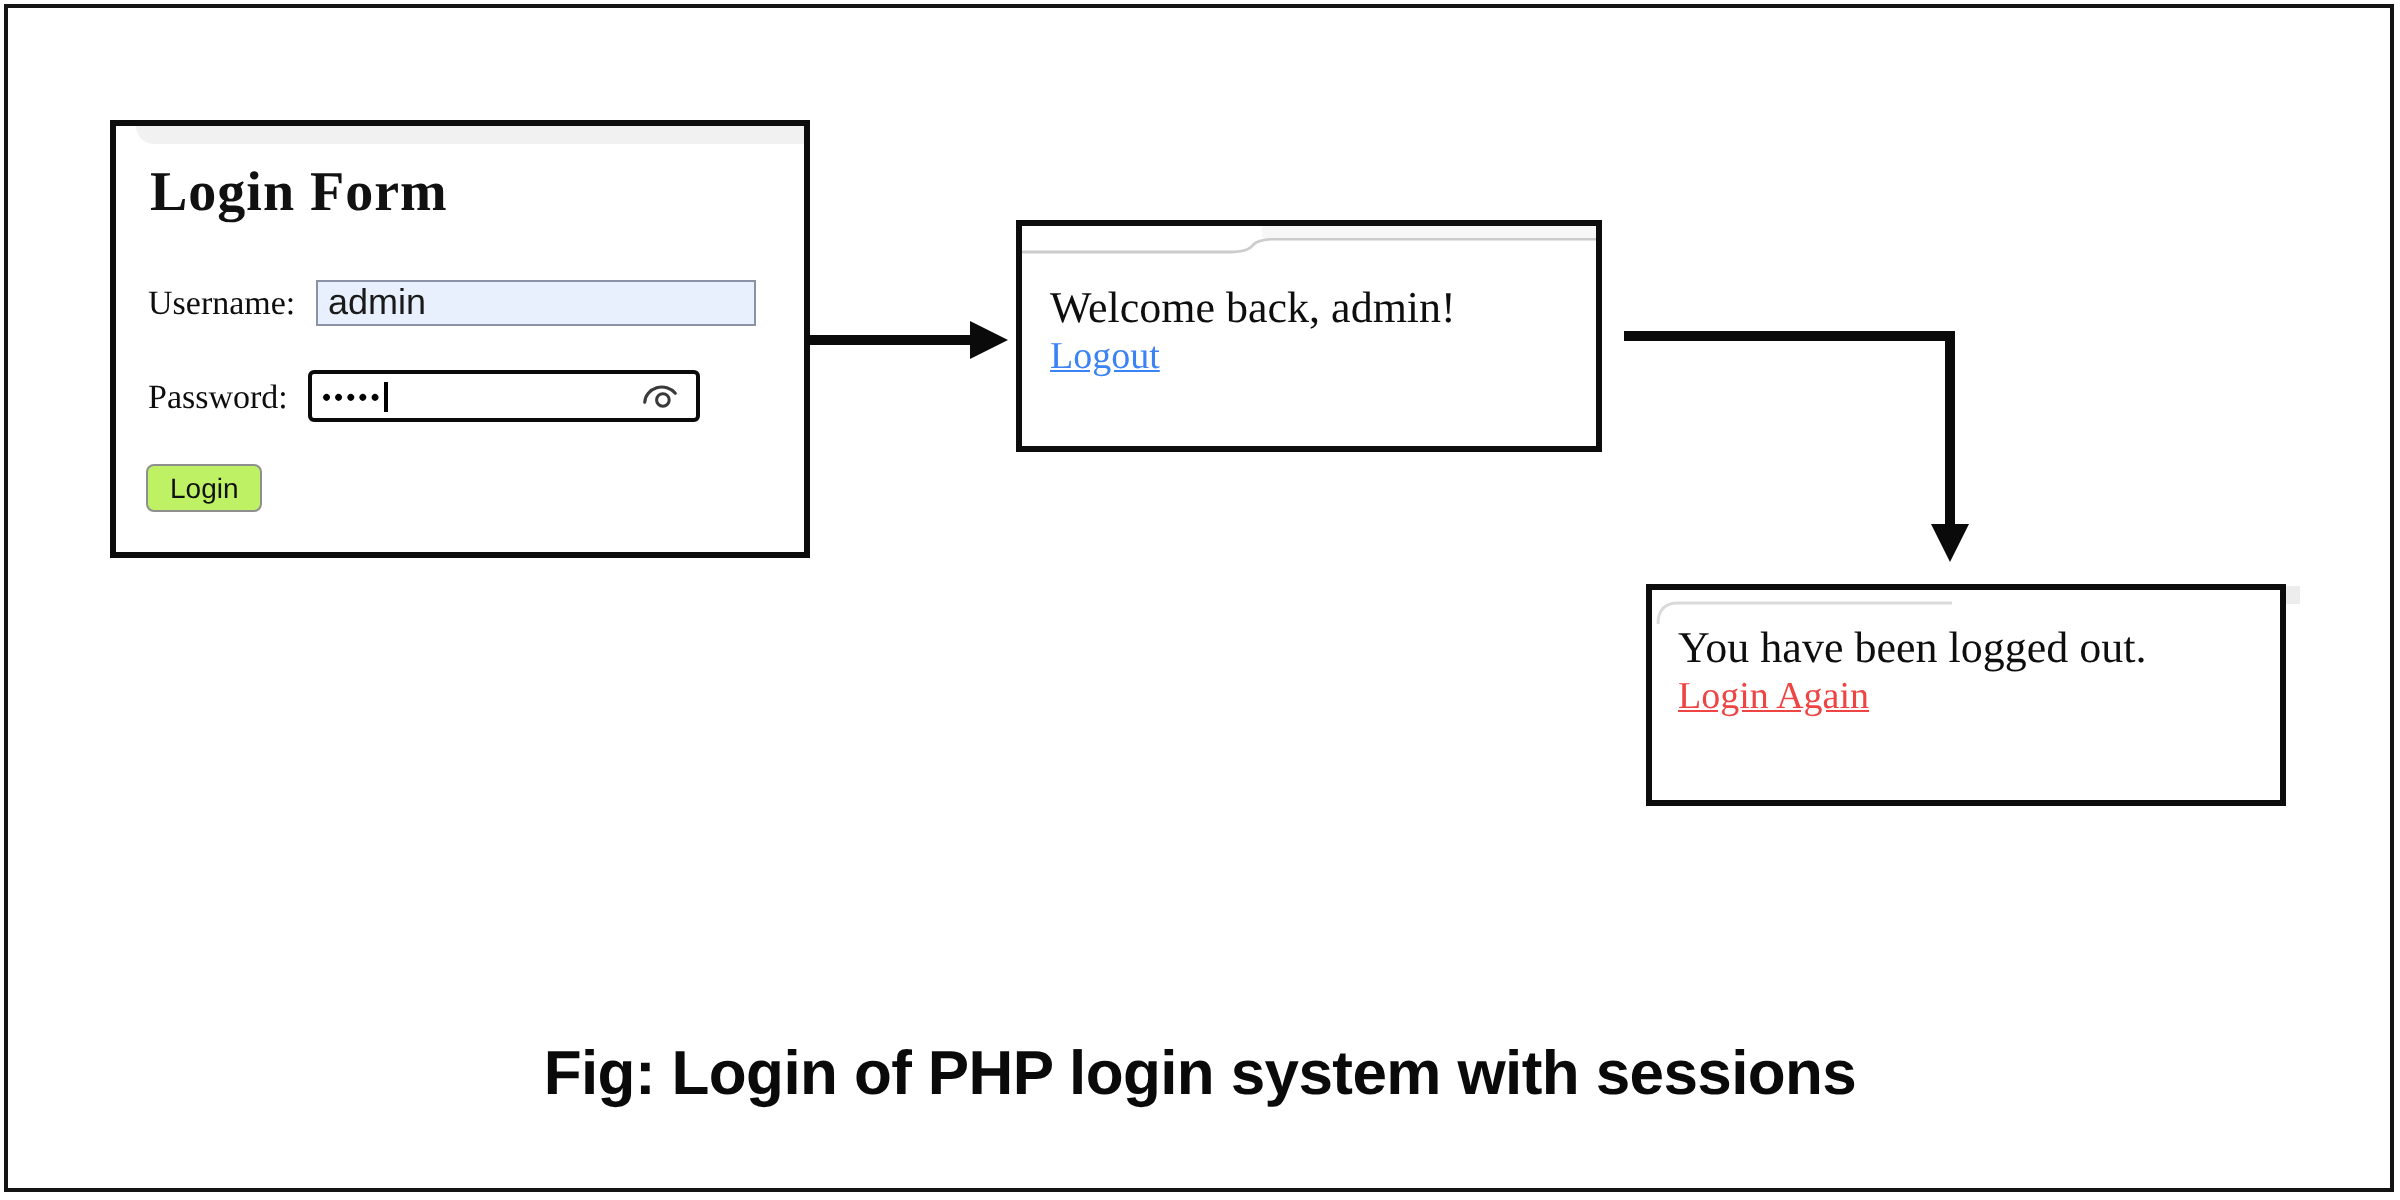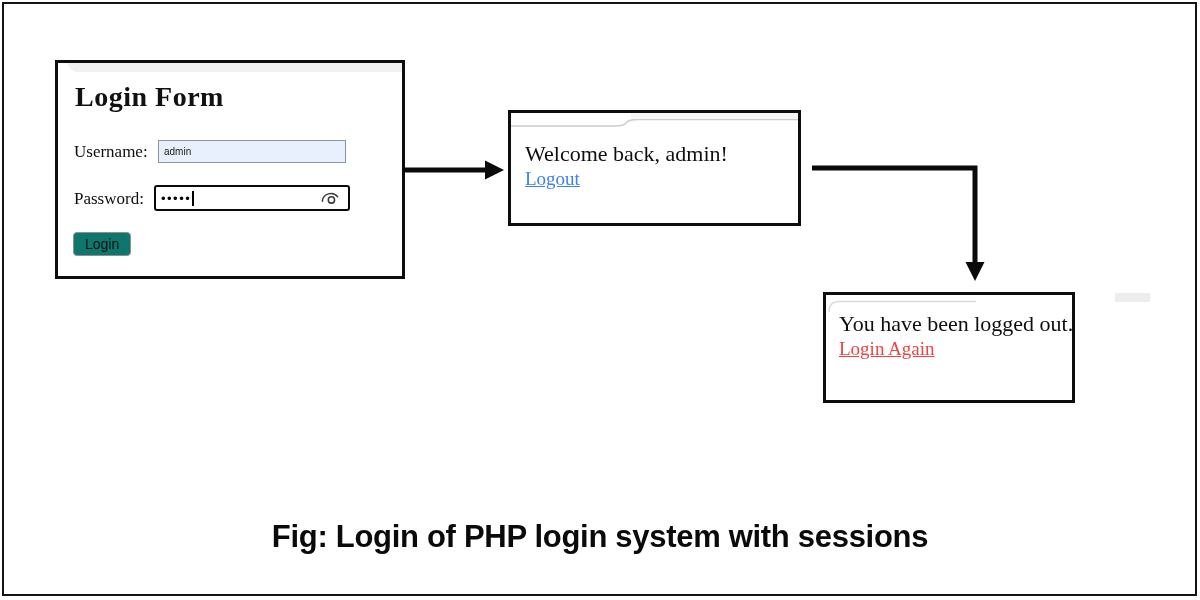--- a/index.html
+++ b/index.html
@@ -32,23 +32,23 @@
   }
   .login-title {
     position: absolute; left: 17px; top: 18px;
     font-size: 28px; font-weight: 700; letter-spacing: 0.5px;
   }
   .form-label {
     position: absolute; font-size: 17px; color: #0e0e0e;
   }
   .username-input {
     position: absolute; left: 100px; top: 77px;
-    width: 188px; height: 23px; box-sizing: border-box;
+    width: 220px; height: 23px; box-sizing: border-box;
     background: #e8f0fe; border: 1px solid #8a94a6;
-    font-family: "Liberation Sans", sans-serif; font-size: 10px;
+    font-family: "Liberation Sans", sans-serif; font-size: 18px;
     color: #1a1a1a; padding: 0 0 0 5px; outline: none;
   }
   .password-field {
     position: absolute; left: 96px; top: 122px;
     width: 196px; height: 26px; box-sizing: border-box;
     background: #fff; border: 2px solid #0a0a0a; border-radius: 3px;
     display: flex; align-items: center; padding: 0 7px 0 5px;
   }
   .pw-dots {
     font-family: "Liberation Sans", sans-serif;
@@ -56,27 +56,27 @@
     line-height: 1;
   }
   .pw-caret {
     width: 1.5px; height: 15px; background: #000; margin-left: 1px;
   }
   .pw-spacer { flex: 1; }
   .reveal-icon { width: 22px; height: 18px; display: block; }
   .login-button {
     position: absolute; left: 15px; top: 169px;
     font-family: "Liberation Sans", sans-serif; font-size: 14px;
-    color: #111; background: #0f766e;
+    color: #111; background: #bef264;
     border: 1px solid #8f8f8f; border-radius: 4px;
     padding: 3px 11px; cursor: pointer;
   }
   
   #welcome-window { left: 508px; top: 110px; width: 293px; height: 116px; }
-  #logout-window  { left: 823px; top: 292px; width: 252px; height: 111px; text-align: right; }
+  #logout-window  { left: 823px; top: 292px; width: 320px; height: 111px; text-align: right; }
   .page-message {
     position: absolute; left: 14px;
     font-size: 22px; color: #0e0e0e; white-space: nowrap;
   }
   .page-link {
     position: absolute; left: 14px;
     font-size: 19px; text-decoration: underline; cursor: pointer;
     white-space: nowrap;
   }
   .artifact-svg { position: absolute; left: 0; top: 0; }

